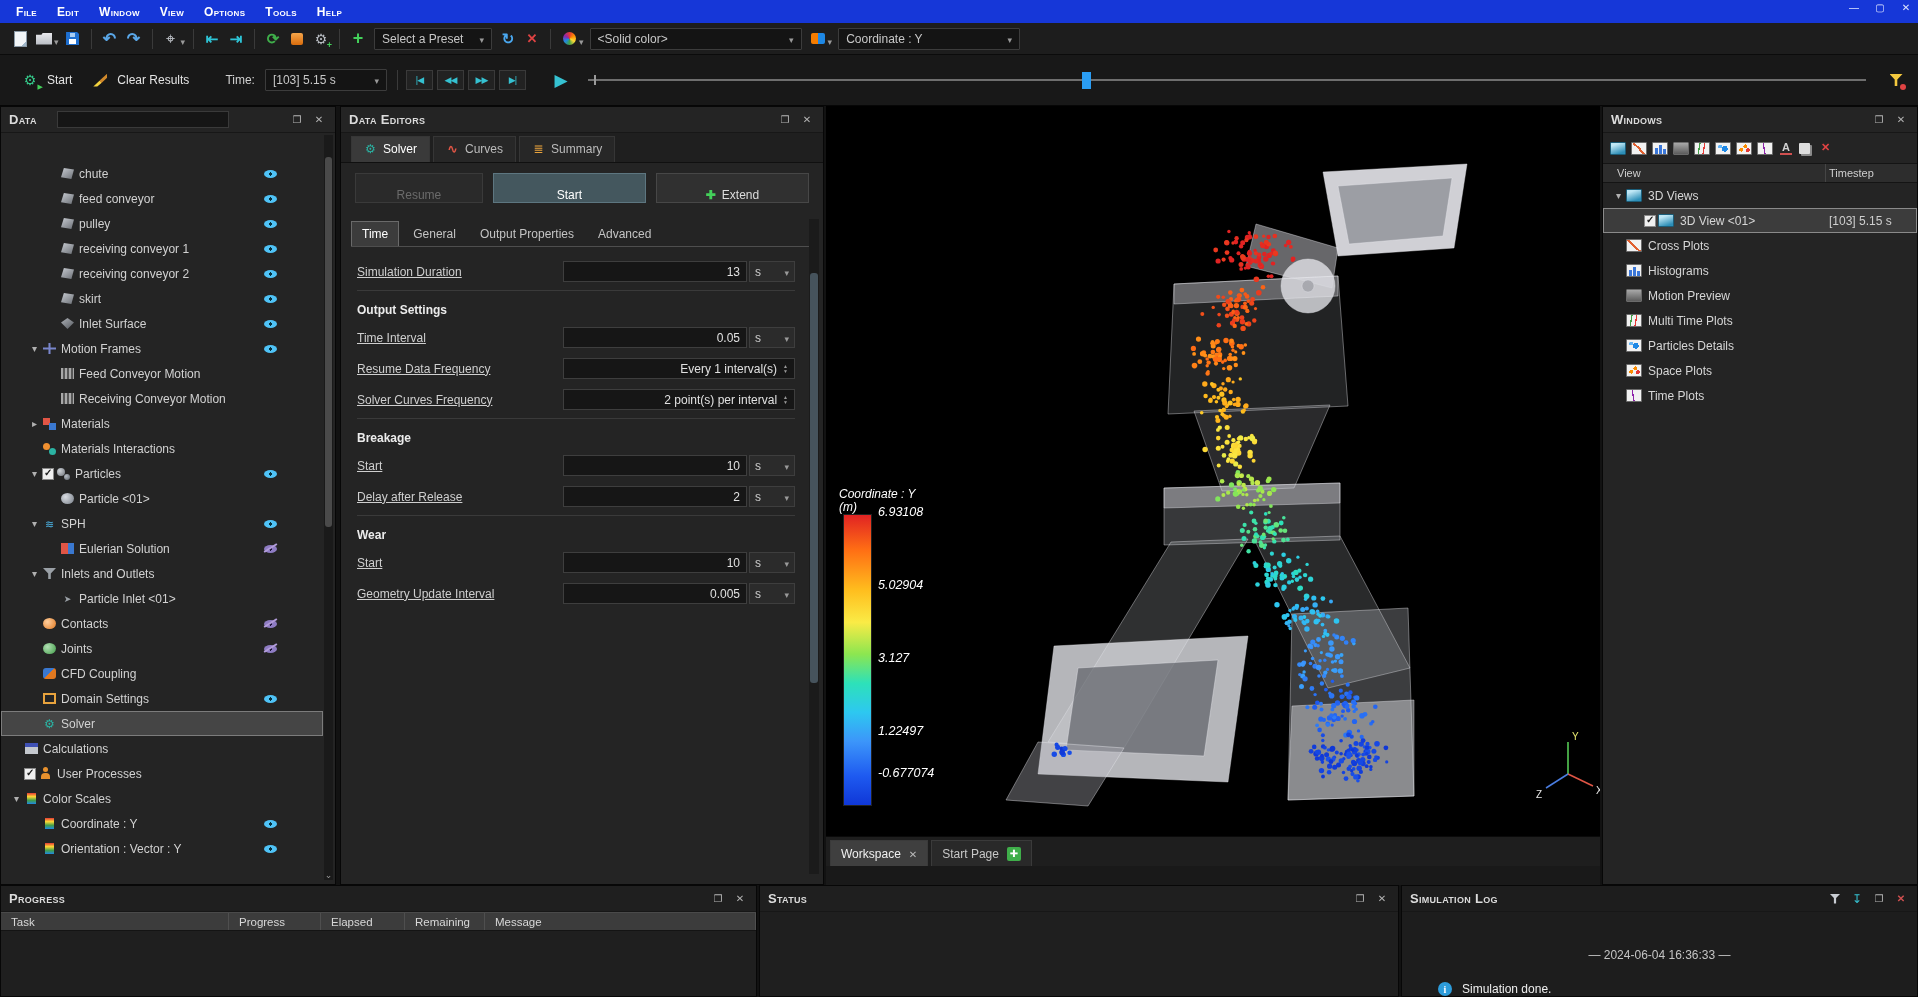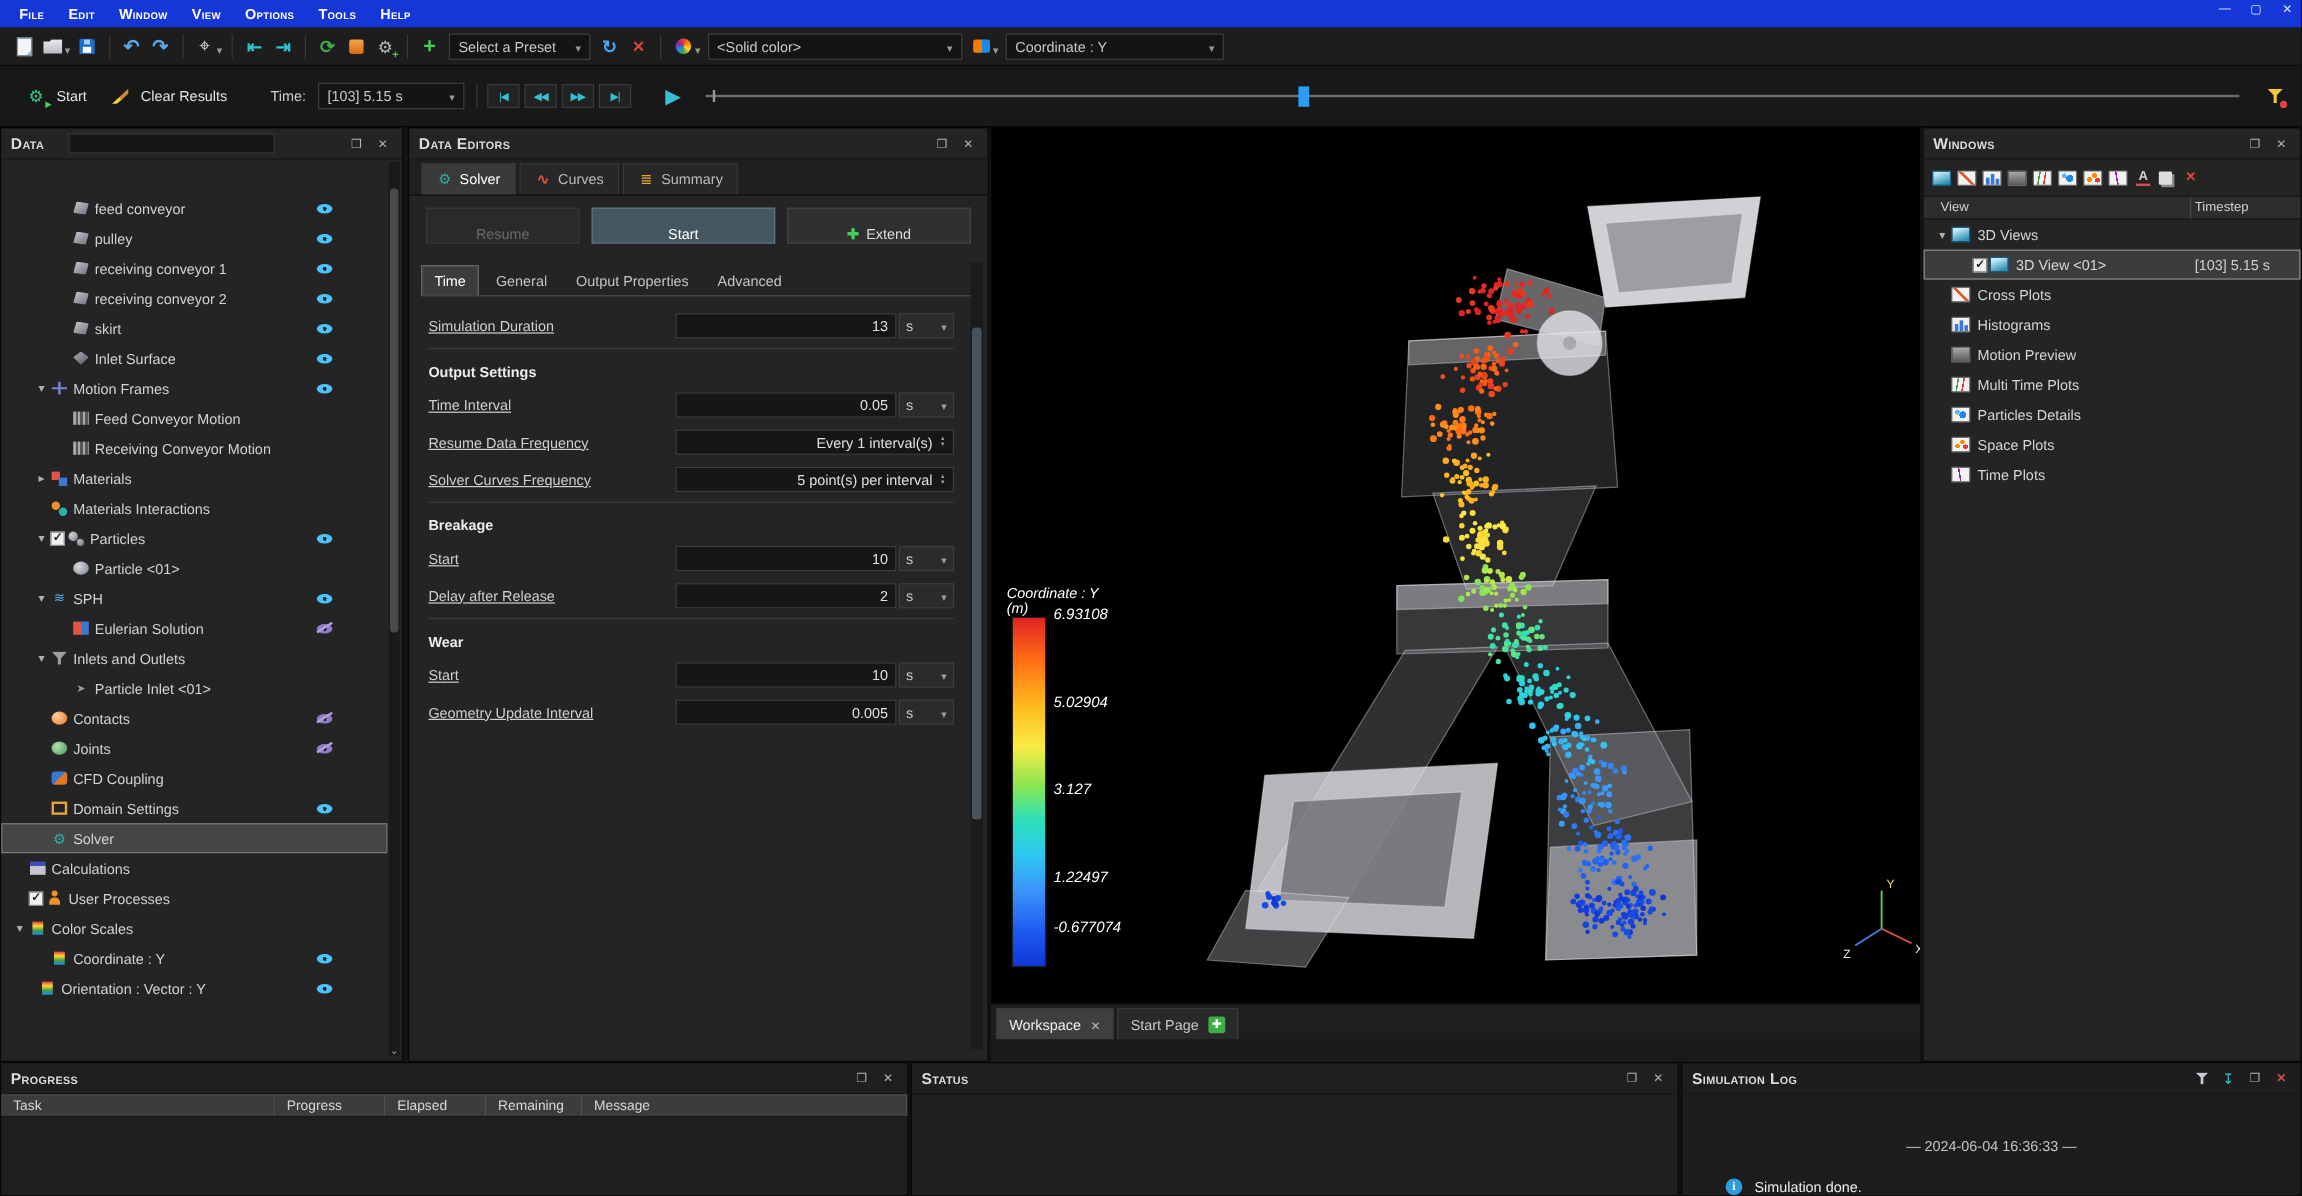--- a/index.html
+++ b/index.html
@@ -298,20 +298,26 @@
       <span class="panel-title">Data</span>
       <input class="search-input" value="" style="">
       <span class="spacer"></span>
       <span class="ph-btn ic-float"></span>
       <span class="ph-btn ic-close"></span>
     </div>
     <div class="tree">
         <div class="trow" style="padding-left: 44px;">
           <span class="arrow"></span>
           <span class="ti ti-geometry"></span>
+          <span class="tlabel">chute</span>
+          <span class="eye"></span>
+        </div>
+        <div class="trow" style="padding-left: 44px;">
+          <span class="arrow"></span>
+          <span class="ti ti-geometry"></span>
           <span class="tlabel">feed conveyor</span>
           <span class="eye"></span>
         </div>
         <div class="trow" style="padding-left: 44px;">
           <span class="arrow"></span>
           <span class="ti ti-geometry"></span>
           <span class="tlabel">pulley</span>
           <span class="eye"></span>
         </div>
         <div class="trow" style="padding-left: 44px;">
@@ -441,21 +447,21 @@
           <span class="arrow">▾</span>
           <span class="ti ti-color-scale"></span>
           <span class="tlabel">Color Scales</span>
         </div>
         <div class="trow" style="padding-left: 26px;">
           <span class="arrow"></span>
           <span class="ti ti-color-scale"></span>
           <span class="tlabel">Coordinate : Y</span>
           <span class="eye"></span>
         </div>
-        <div class="trow" style="padding-left: 16px;">
+        <div class="trow" style="padding-left: 26px;">
           <span class="arrow"></span>
           <span class="ti ti-color-scale"></span>
           <span class="tlabel">Orientation : Vector : Y</span>
           <span class="eye"></span>
         </div>
       </div>
     <div class="vscroll">
       <div class="vthumb" style="top:22px;height:370px"></div>
       <div class="vchev"></div>
     </div>
@@ -525,21 +531,21 @@
         <div class="ed-row">
           <span class="ed-label">Resume Data Frequency</span>
           <div class="ed-input wide">
             <span>Every 1 interval(s)</span>
             <span class="spinner"></span>
           </div>
         </div>
         <div class="ed-row">
           <span class="ed-label">Solver Curves Frequency</span>
           <div class="ed-input wide">
-            <span>5 point(s) per interval</span>
+            <span>2 point(s) per interval</span>
             <span class="spinner"></span>
           </div>
         </div>
         <div class="ed-section">Breakage</div>
         <div class="ed-row">
           <span class="ed-label">Start</span>
           <div class="ed-input">
             <span>10</span>
           </div>
           <div class="unit-dd">

